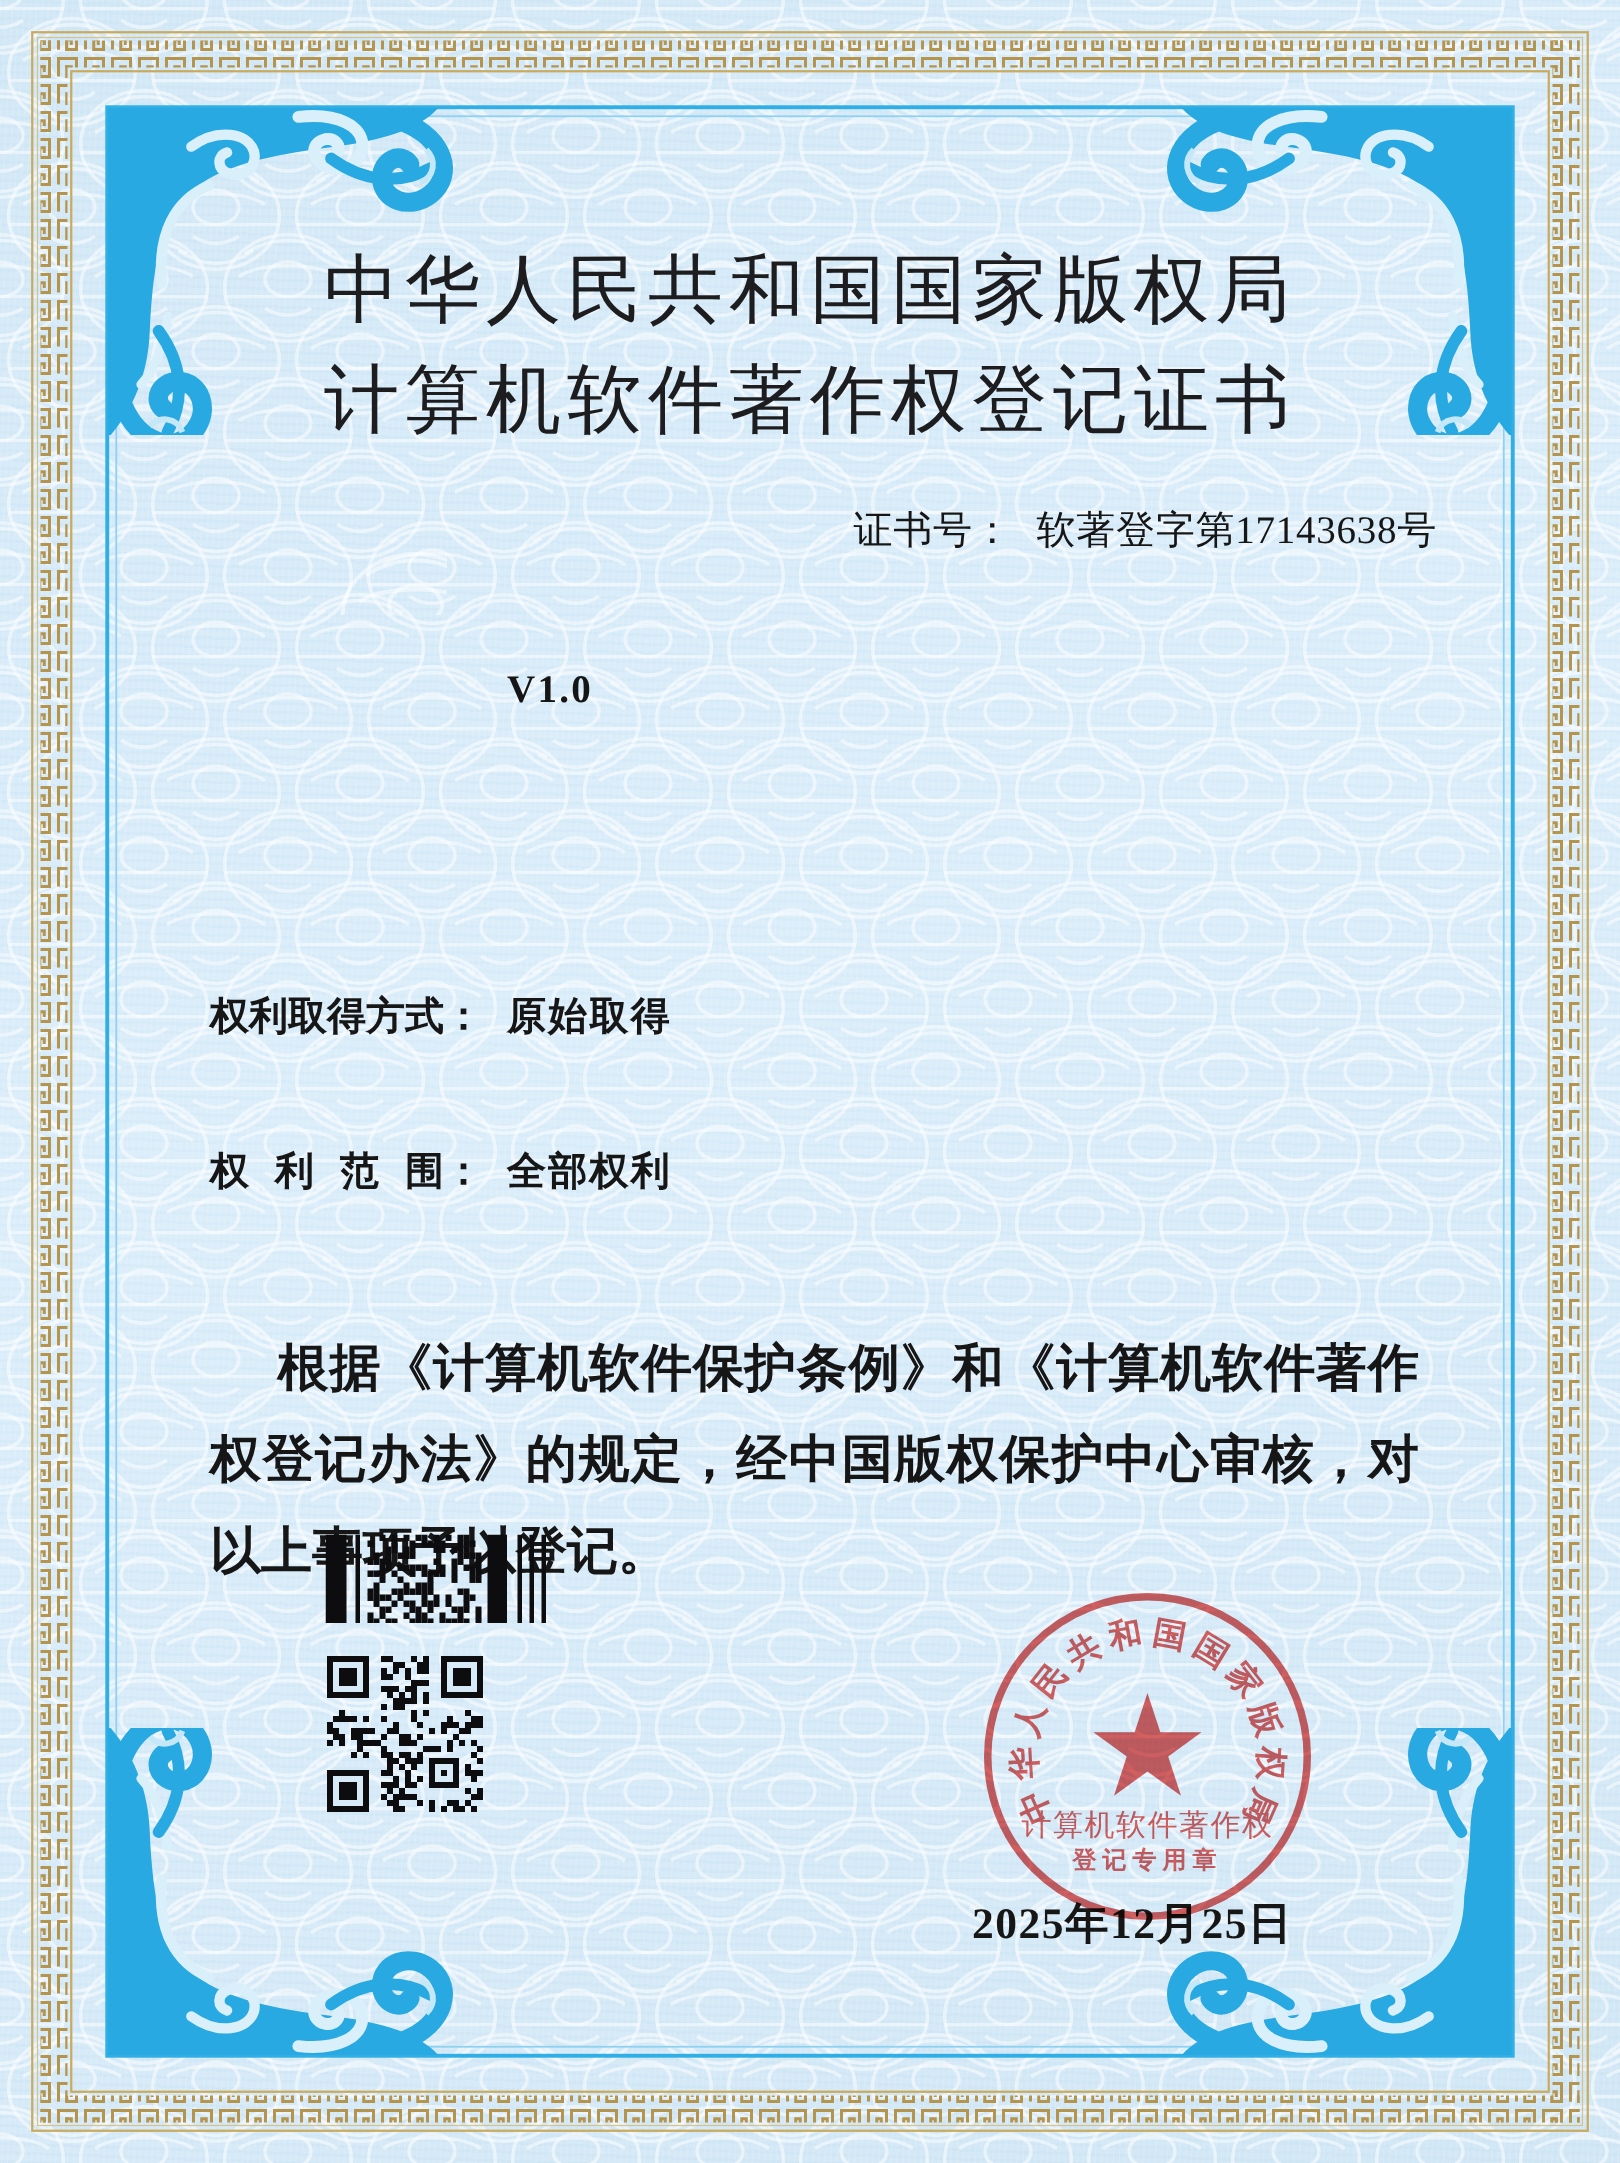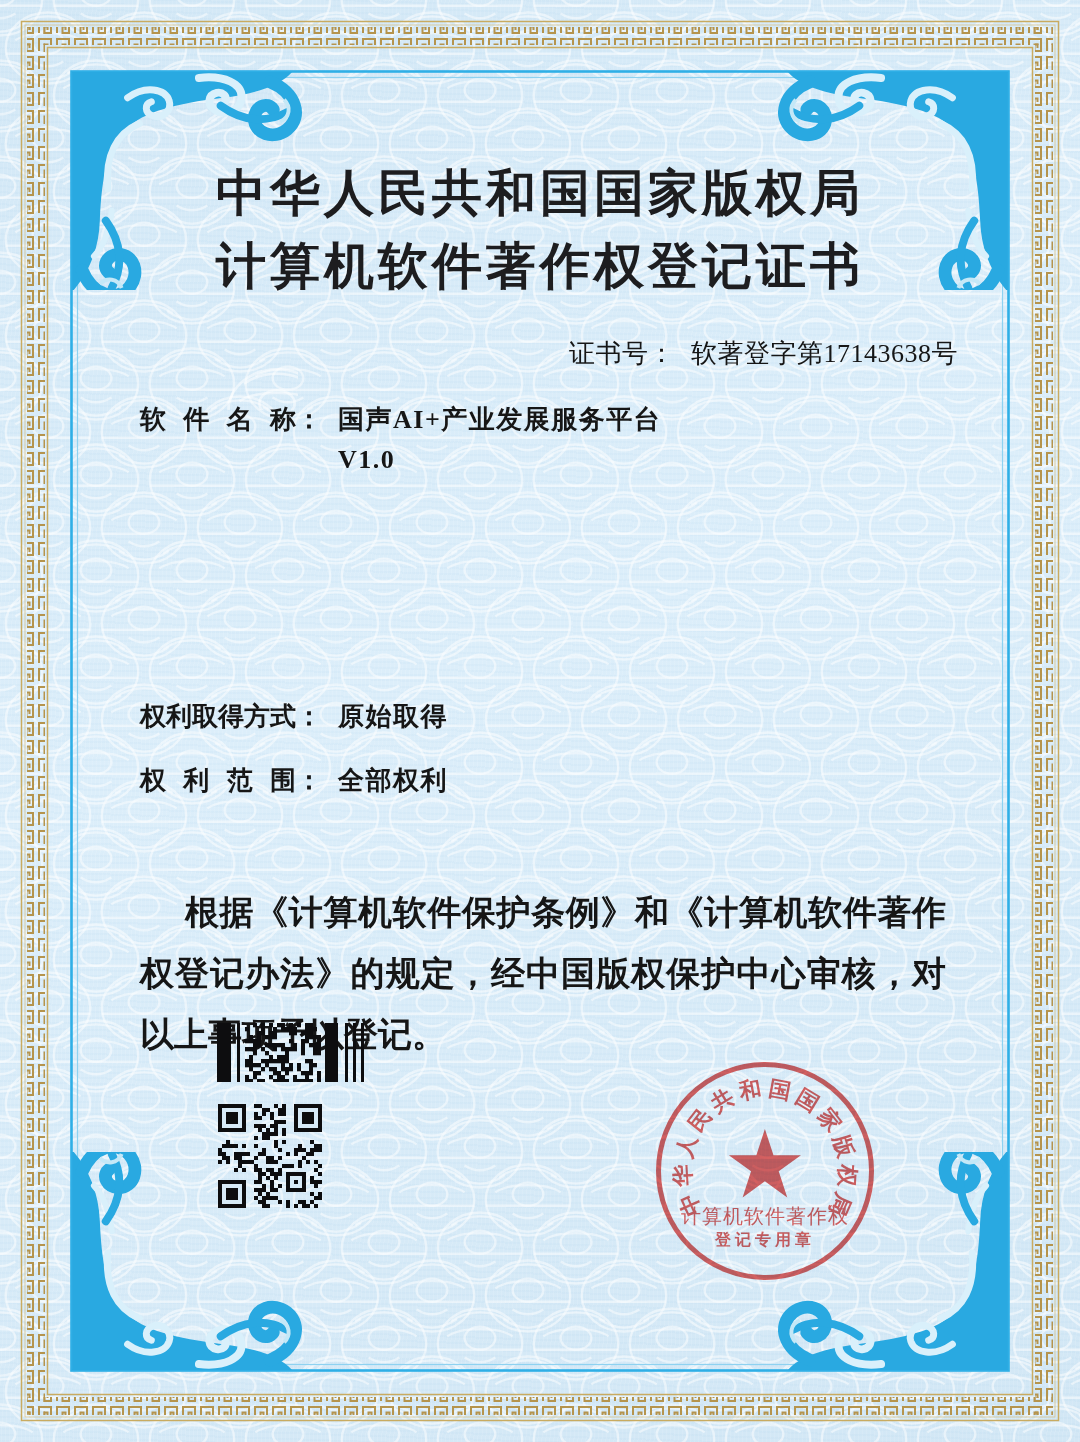--- a/index.html
+++ b/index.html
@@ -17,21 +17,21 @@
   }
   .bgsvg{position:absolute;inset:0;z-index:1;}
   .orn{position:absolute;width:238px;height:218px;z-index:2;}
   .orn-tl{left:72px;top:72px;}
   .orn-tr{right:72px;top:72px;transform:scaleX(-1);}
   .orn-bl{left:72px;bottom:72px;transform:scaleY(-1);}
   .orn-br{right:72px;bottom:72px;transform:scale(-1,-1);}
   .big-emblem{position:absolute;left:146px;top:300px;width:152px;height:110px;z-index:2;opacity:.95;}
 
   .title{position:absolute;left:0;width:1080px;text-align:center;z-index:3;
-    font-weight:700;font-size:50px;letter-spacing:4px;color:#1d1d1f;}
+    font-weight:400;font-size:50px;letter-spacing:4px;color:#1d1d1f;}
   .title-1{top:160px;}
   .title-2{top:233px;}
 
   .certno{position:absolute;right:122px;top:336px;z-index:3;font-weight:400;font-size:26px;letter-spacing:.5px;}
   .certno .v{margin-left:16px;}
 
   .field-row{position:absolute;left:140px;z-index:3;font-weight:700;font-size:26px;white-space:nowrap;}
   .flabel{display:inline-block;width:156px;text-align:justify;text-align-last:justify;vertical-align:bottom;}
   .fvalue{margin-left:16px;letter-spacing:1.5px;}
   .fvalue.noml{margin-left:0;}
@@ -136,27 +136,24 @@
       <use href="#emb"></use>
     </svg>
 
   <div class="title title-1">中华人民共和国国家版权局</div>
   <div class="title title-2">计算机软件著作权登记证书</div>
 
   <div class="certno">
     <span>证书号：</span><span class="v">软著登字第17143638号</span>
   </div>
 
-  <div class="field-row" style="top:402px">
-    <span class="flabel">软件名称</span><span>：</span><span class="fvalue">国声AI+产业发展服务平台</span>
-  </div>
   <div class="field-row" style="top:445px;left:338px">
     <span class="fvalue noml">V1.0</span>
   </div>
-  <div class="field-row" style="top:699px">
+  <div class="field-row" style="top:660px">
     <span class="flabel">权利取得方式</span><span>：</span><span class="fvalue">原始取得</span>
   </div>
   <div class="field-row" style="top:763px">
     <span class="flabel">权利范围</span><span>：</span><span class="fvalue">全部权利</span>
   </div>
 
   <div class="statement">根据《计算机软件保护条例》和《计算机软件著作权登记办法》的规定，经中国版权保护中心审核，对以上事项予以登记。</div>
 
   <div class="barcode"><svg width="156" height="59" viewBox="0 0 156 59">
         <rect x="0" y="0" width="14" height="59" fill="#0d0d0f"></rect>
@@ -492,13 +489,14 @@
         <span style="transform: translate(-50%, -50%) rotate(51.8182deg) translateY(-82px);">家</span>
         <span style="transform: translate(-50%, -50%) rotate(72.5455deg) translateY(-82px);">版</span>
         <span style="transform: translate(-50%, -50%) rotate(93.2727deg) translateY(-82px);">权</span>
         <span style="transform: translate(-50%, -50%) rotate(114deg) translateY(-82px);">局</span>
       </div>
     <div class="seal-star">★</div>
     <div class="seal-line1">计算机软件著作权</div>
     <div class="seal-line2">登记专用章</div>
   </div>
 
+  <div class="date">2025年12月25日</div>
 </div>
 
 </body></html>

